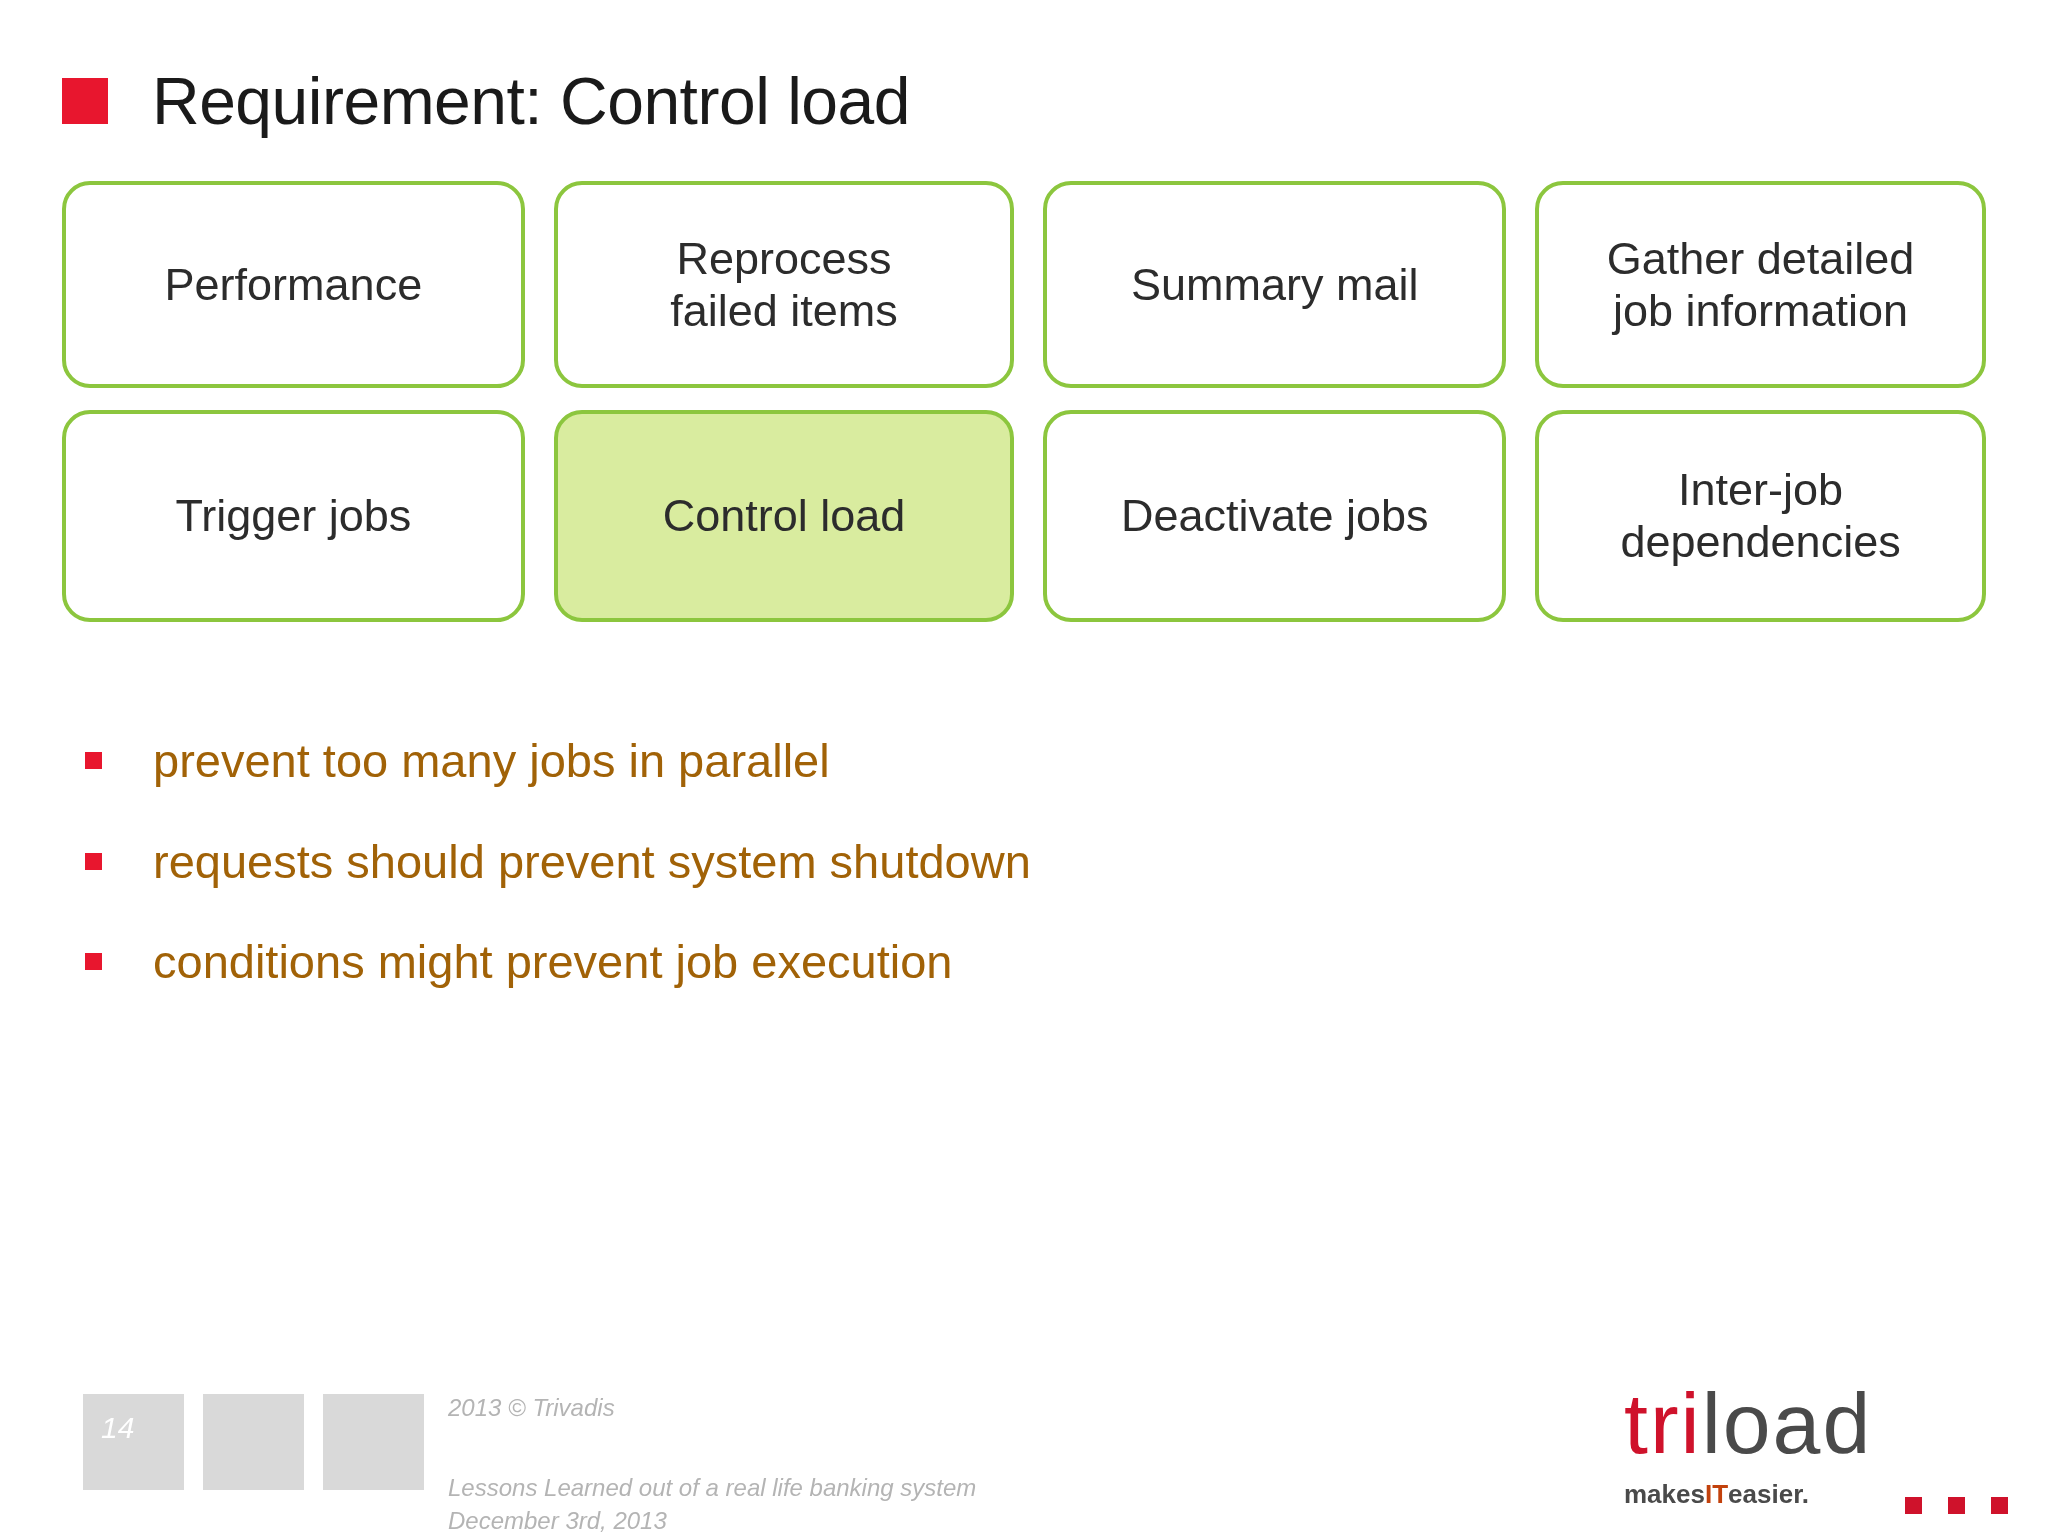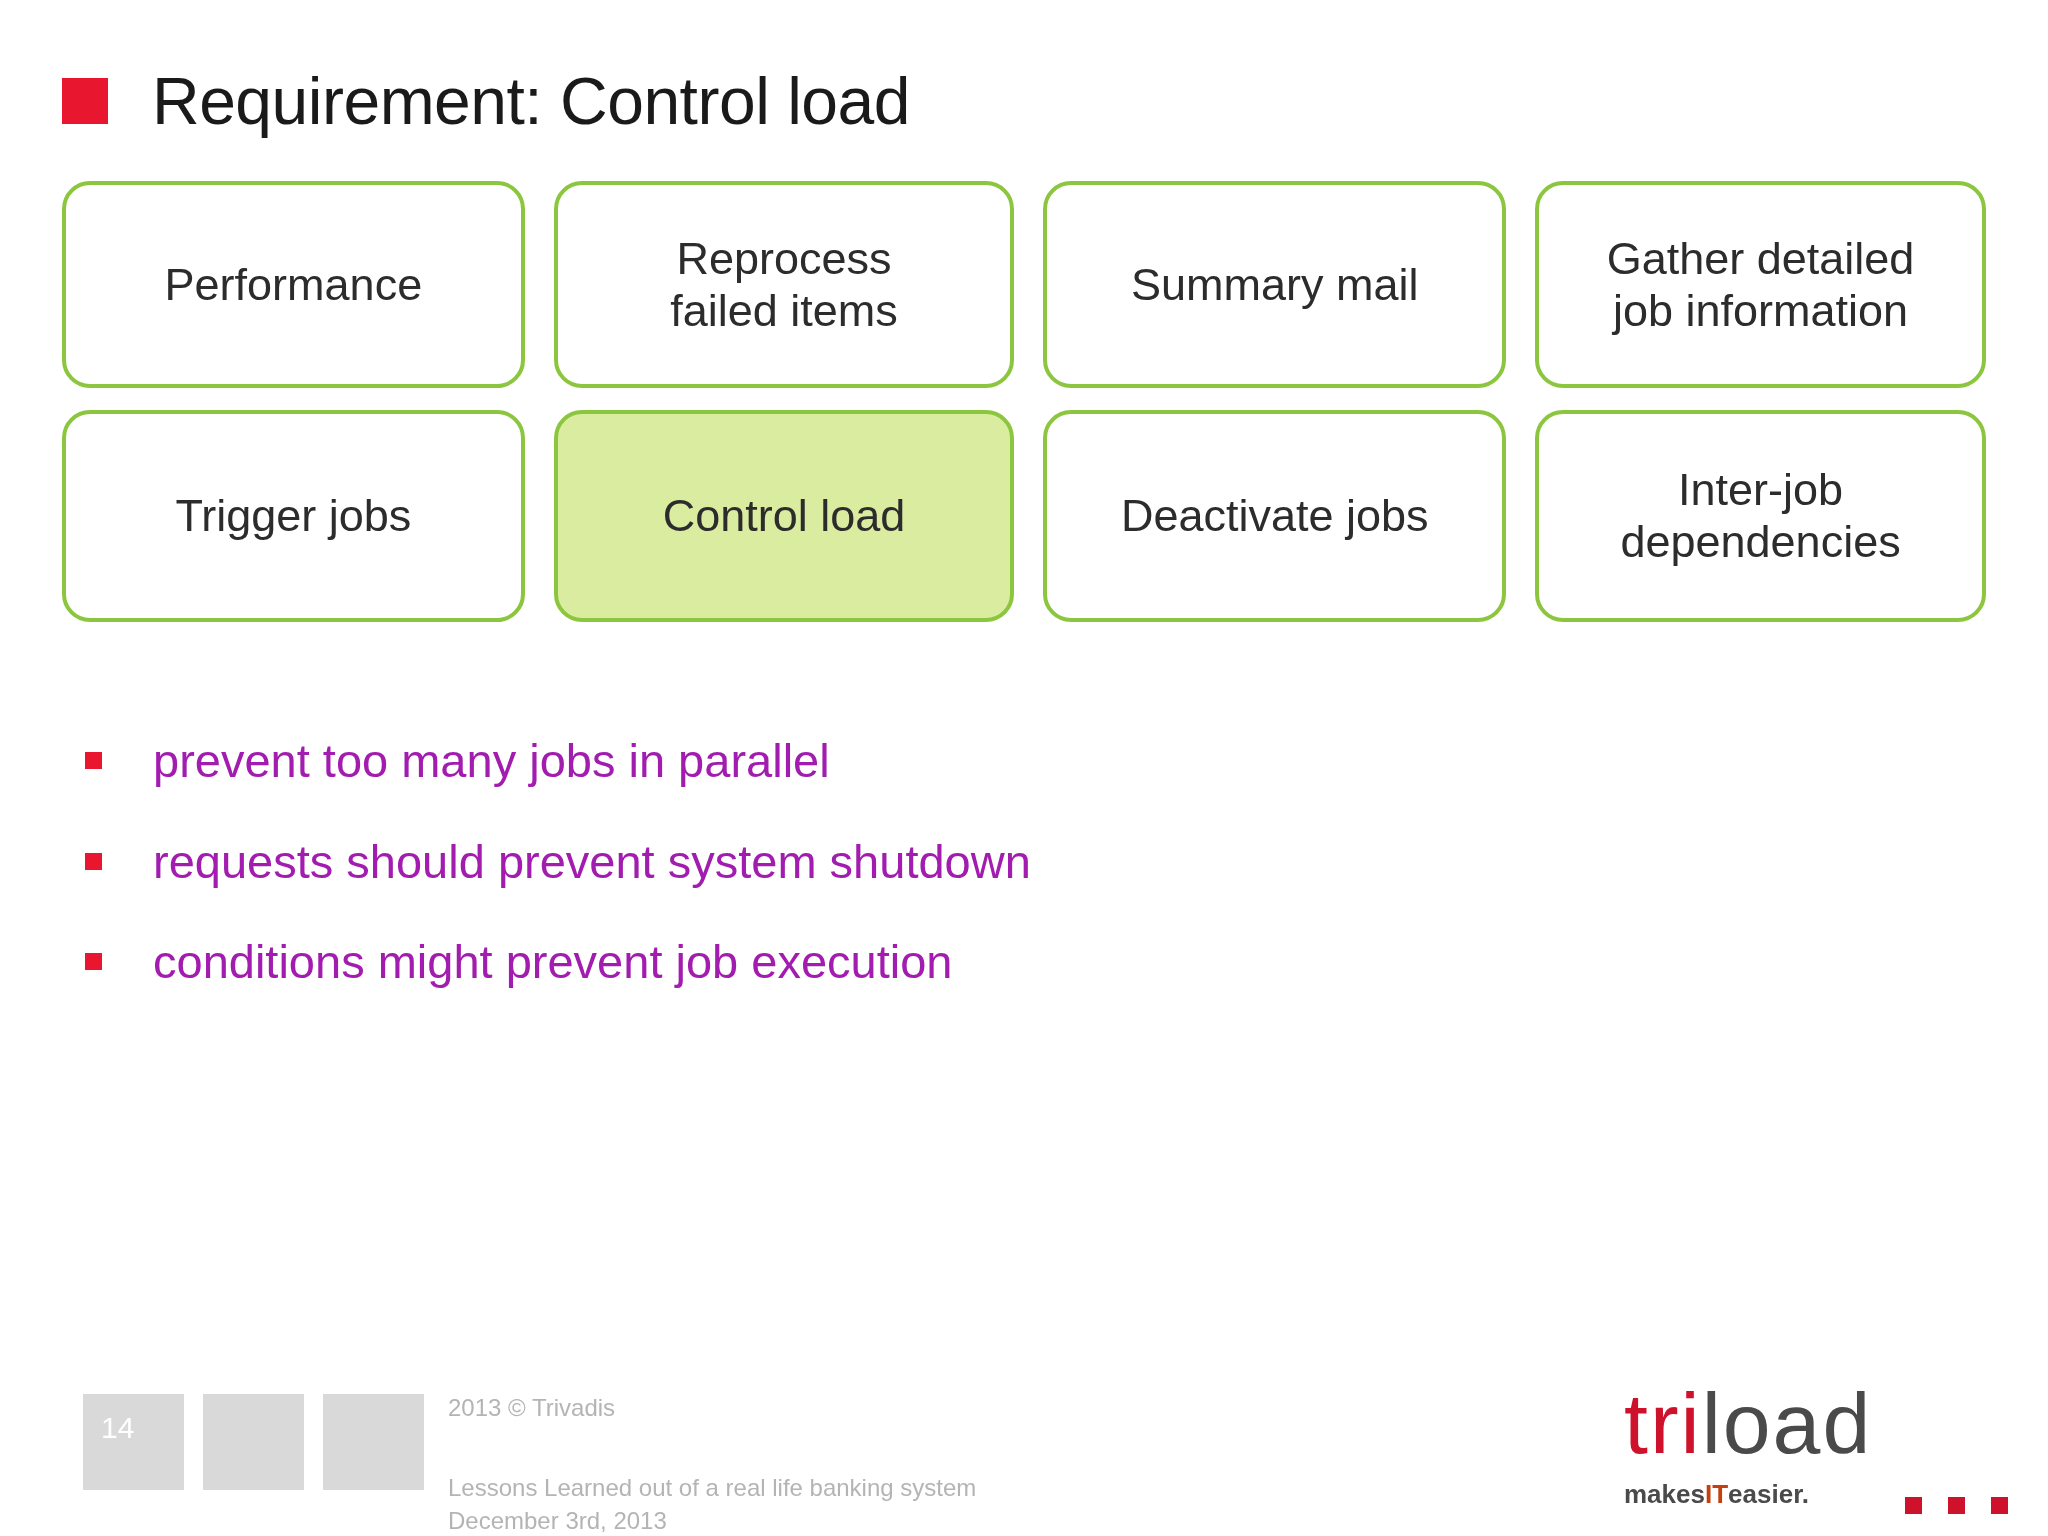--- a/index.html
+++ b/index.html
@@ -99,31 +99,32 @@
     height: 17px;
     background: #e8162e;
     flex: 0 0 auto;
     position: relative;
     top: -8px;
   }
   .bullet-text {
     margin-left: 51px;
     font-size: 47px;
     line-height: 1.1;
-    color: #a21caf;
+    color: #a16207;
     white-space: nowrap;
   }
 
   
   .footer {
     position: absolute;
     left: 0;
     top: 1394px;
     width: 2048px;
     height: 142px;
+    font-style: italic;
   }
   .footer-blocks {
     position: absolute;
     left: 83px;
     top: 0;
     display: flex;
     gap: 19px;
   }
   .footer-block {
     width: 101px;

